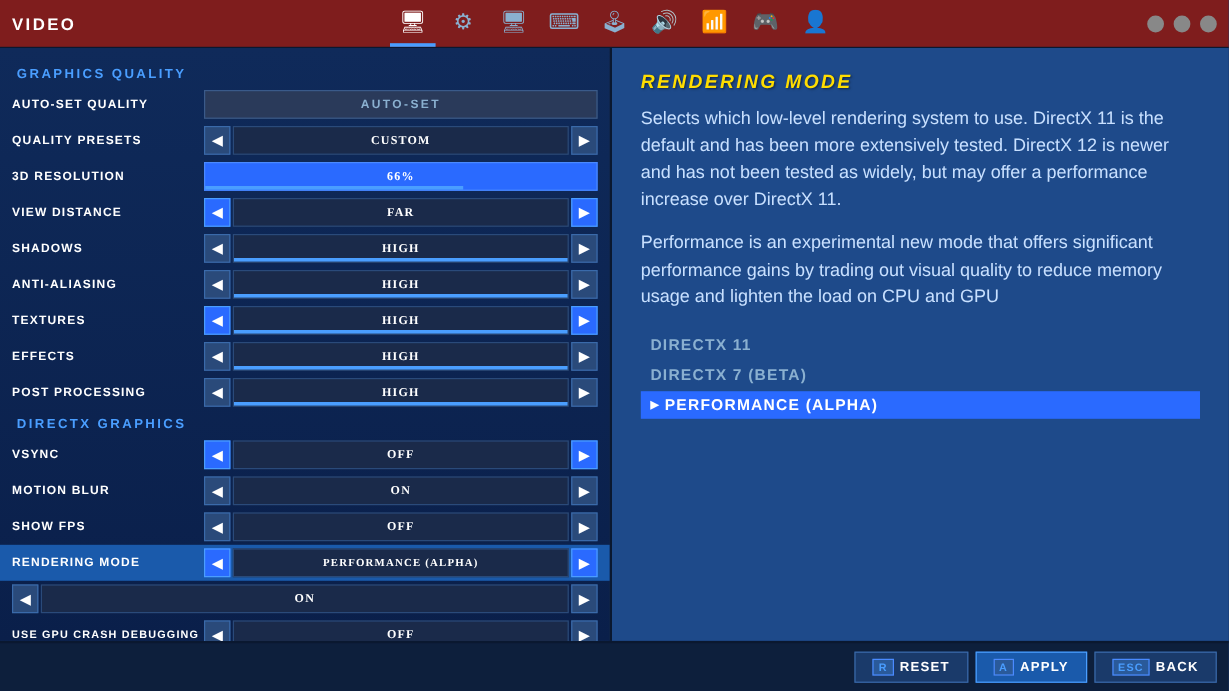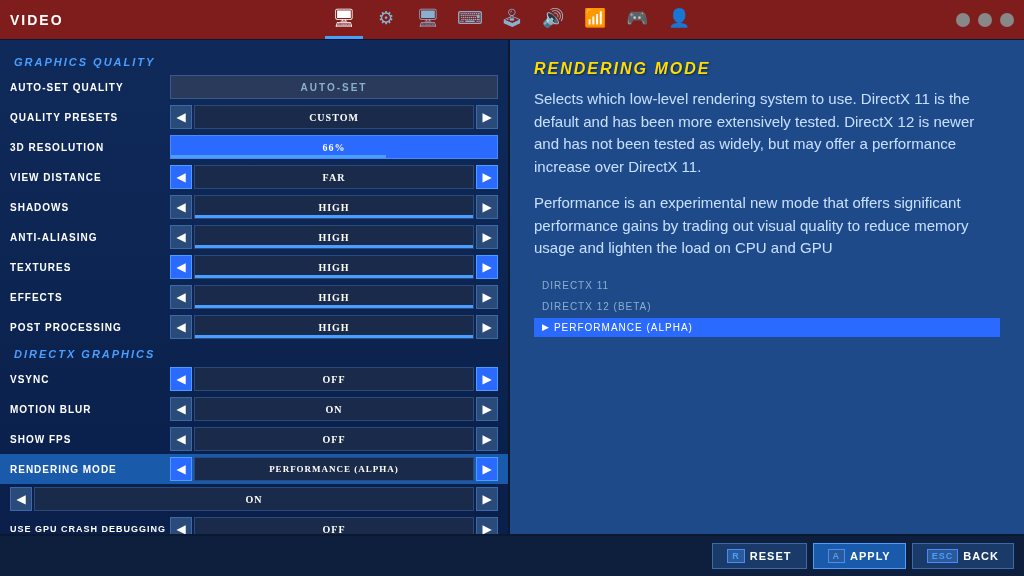--- a/index.html
+++ b/index.html
@@ -84,21 +84,20 @@
       overflow-y: auto;
       padding: 10px 0;
       border-right: 2px solid #0a1830;
     }
     .section-title {
       color: #4a9eff;
       font-size: 11px;
       font-weight: 900;
       letter-spacing: 2px;
       padding: 6px 18px 4px 14px;
-      font-style: italic;
     }
 
     .setting-row {
       display: flex;
       align-items: center;
       padding: 3px 10px;
       min-height: 30px;
       cursor: pointer;
       justify-content: center;
     }
@@ -198,22 +197,22 @@
       color: #c8e0ff;
       font-size: 15px;
       line-height: 1.5;
       margin-bottom: 14px;
     }
     .option-list {
       margin-top: 16px;
     }
     .option-item {
       color: #8ab0d0;
-      font-size: 10px;
-      font-weight: 400;
+      font-size: 13px;
+      font-weight: 700;
       padding: 4px 8px;
       letter-spacing: 1px;
       cursor: pointer;
       margin-bottom: 2px;
     }
     .option-item.selected {
       background: #2a6aff;
       color: white;
       display: flex;
       align-items: center;
@@ -430,21 +429,21 @@
 
   </div>
 
   <div class="right-panel">
     <div class="info-title">RENDERING MODE</div>
     <div class="info-text">Selects which low-level rendering system to use. DirectX 11 is the default and has been more extensively tested. DirectX 12 is newer and has not been tested as widely, but may offer a performance increase over DirectX 11.</div>
     <div class="info-text">Performance is an experimental new mode that offers significant performance gains by trading out visual quality to reduce memory usage and lighten the load on CPU and GPU</div>
 
     <div class="option-list">
       <div class="option-item">DIRECTX 11</div>
-      <div class="option-item">DIRECTX 12 (BETA)</div>
+      <div class="option-item">DIRECTX 7 (BETA)</div>
       <div class="option-item selected">PERFORMANCE (ALPHA)</div>
     </div>
   </div>
 
 </div>
 
 <div class="bottom-bar">
   <div class="bottom-btn">
     <span class="btn-key">R</span>
     <span>RESET</span>

